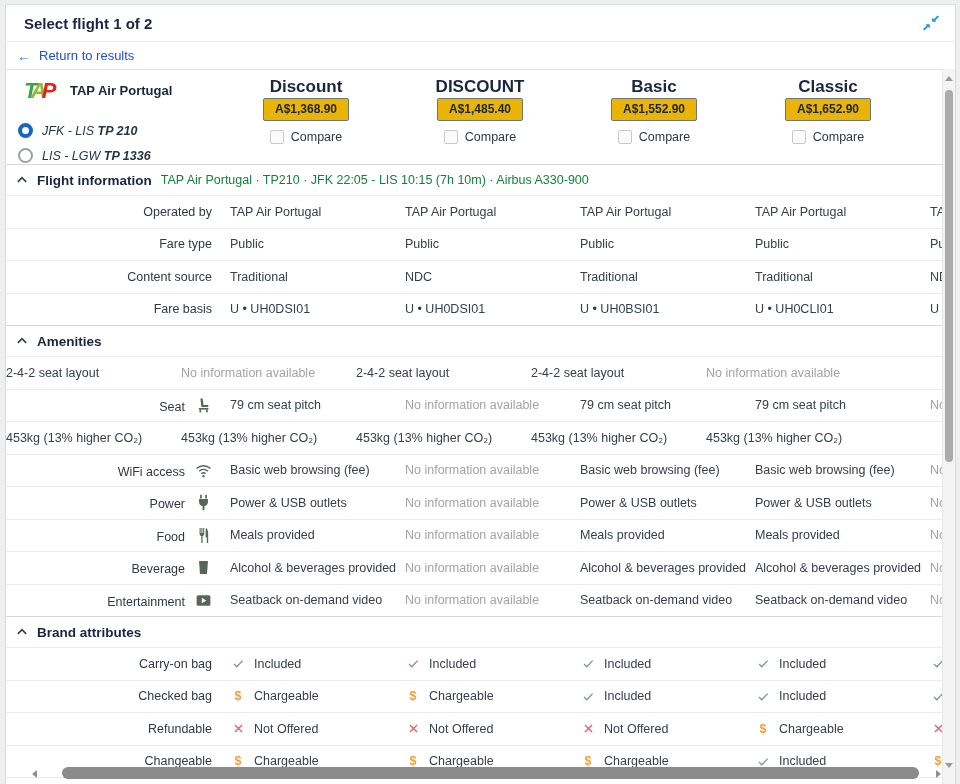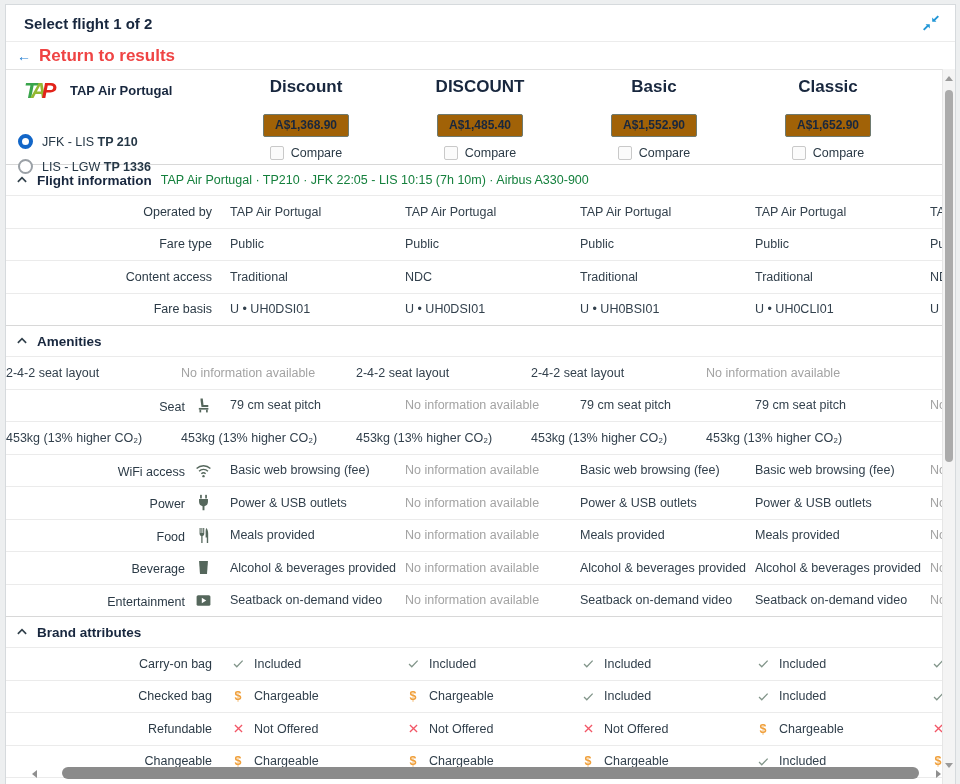--- a/index.html
+++ b/index.html
@@ -6,38 +6,38 @@
   body{width:960px;height:784px;overflow:hidden;font-family:"Liberation Sans","DejaVu Sans",sans-serif;background:#edeff0;}
   .page{width:960px;height:784px;box-sizing:border-box;padding:4px 4px 0 5px;}
   .panel{position:relative;width:951px;height:780px;box-sizing:border-box;background:#fff;border:1px solid #d6dadd;border-bottom:none;overflow:hidden;}
 
   
   .panel-header{height:36px;display:flex;align-items:center;justify-content:space-between;padding:0 14px 0 18px;border-bottom:1px solid #ececec;}
   .panel-title{font-size:15px;font-weight:bold;color:#18273e;}
   .collapse-btn{width:20px;height:20px;cursor:pointer;}
   .return-row{height:27px;display:flex;align-items:center;gap:8px;padding-left:11px;border-bottom:1px solid #e2e2e2;}
   .back-arrow{color:#1e7bd1;font-size:14px;}
-  .return-link{color:#ef4444;font-size:17px;font-weight:bold;cursor:pointer;}
+  .return-link{color:#1d4ed8;font-size:13px;font-weight:normal;cursor:pointer;}
 
   
   .fare-header{position:relative;height:94px;}
   .tap-logo{position:absolute;left:18px;top:8px;font-size:22px;font-weight:800;font-style:italic;letter-spacing:-5px;}
   .tap-logo span:nth-child(1){color:#3aa54c;}
   .tap-logo span:nth-child(2){color:#93b832;}
   .tap-logo span:nth-child(3){color:#e2231a;}
   .airline-name{position:absolute;left:64px;top:13px;font-size:13px;font-weight:bold;color:#18273e;}
-  .radio-list{position:absolute;left:12px;top:59px;}
+  .radio-list{position:absolute;left:12px;top:48px;font-style:italic;}
   .radio-option{display:flex;align-items:center;gap:9px;height:25px;cursor:pointer;}
   .radio{width:15px;height:15px;border-radius:50%;box-sizing:border-box;border:2px solid #9aa0a6;background:#fff;}
   .radio.sel{border:4.5px solid #1266c8;}
   .radio-label{font-size:12.5px;color:#253746;}
   .fare-cols{position:absolute;left:213px;top:7px;display:flex;}
   .fare-col{width:174px;text-align:center;}
   .fare-name{font-size:17px;font-weight:bold;color:#18273e;height:17px;}
-  .fare-price{margin:20px auto 0;width:84px;height:21px;line-height:21px;border:1px solid #6e7a70;border-radius:2px;background:#a16207;font-size:12px;font-weight:bold;color:#18273e;cursor:pointer;}
+  .fare-price{margin:4px auto 0;width:84px;height:21px;line-height:21px;border:1px solid #6e7a70;border-radius:2px;background:#eab308;font-size:12px;font-weight:bold;color:#18273e;cursor:pointer;}
   .compare{margin-top:9px;display:flex;align-items:flex-end;justify-content:center;gap:7px;}
   .checkbox{width:14px;height:14px;box-sizing:border-box;border:1px solid #c9c9c9;background:#fbfbfb;border-radius:2px;cursor:pointer;}
   .compare-label{font-size:12.5px;color:#2b3a46;}
 
   
   .section-header{height:30px;display:flex;align-items:center;gap:9px;padding-left:10px;border-top:1px solid #d8d8d8;border-bottom:1px solid #ebebeb;background:#fff;cursor:pointer;}
   .section-title{font-size:13.5px;font-weight:bold;color:#18273e;}
   .section-subtitle{font-size:12.5px;color:#15803d;text-align:right;}
   .t-row{height:31.5px;display:flex;align-items:center;border-bottom:1px solid #ebebeb;}
   .rows .t-row:last-child{border-bottom:none;}
@@ -180,21 +180,21 @@
             </div>
             <div class="t-cell">
               <span class="v-text">Public</span>
             </div>
             <div class="t-cell">
               <span class="v-text">Public</span>
             </div>
           </div>
           <div class="t-row">
             <div class="t-label">
-              <span>Content access</span>
+              <span>Content source</span>
             </div>
             <div class="t-cell">
               <span class="v-text">Traditional</span>
             </div>
             <div class="t-cell">
               <span class="v-text">NDC</span>
             </div>
             <div class="t-cell">
               <span class="v-text">Traditional</span>
             </div>

